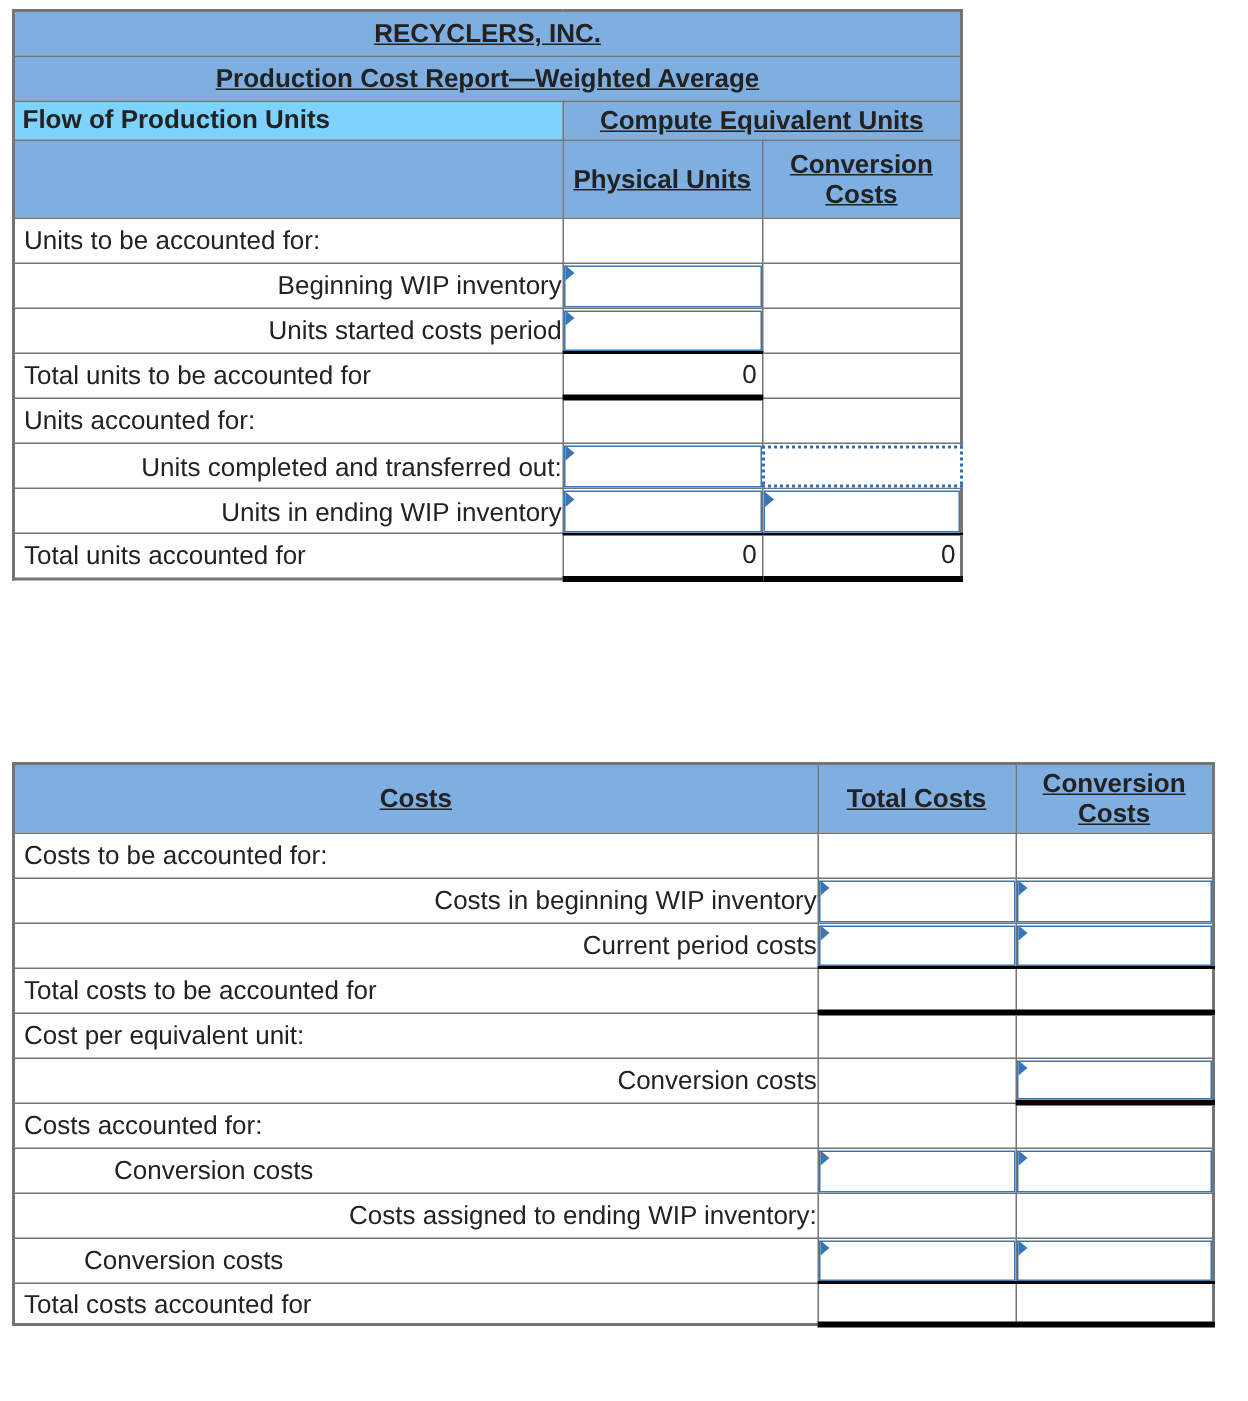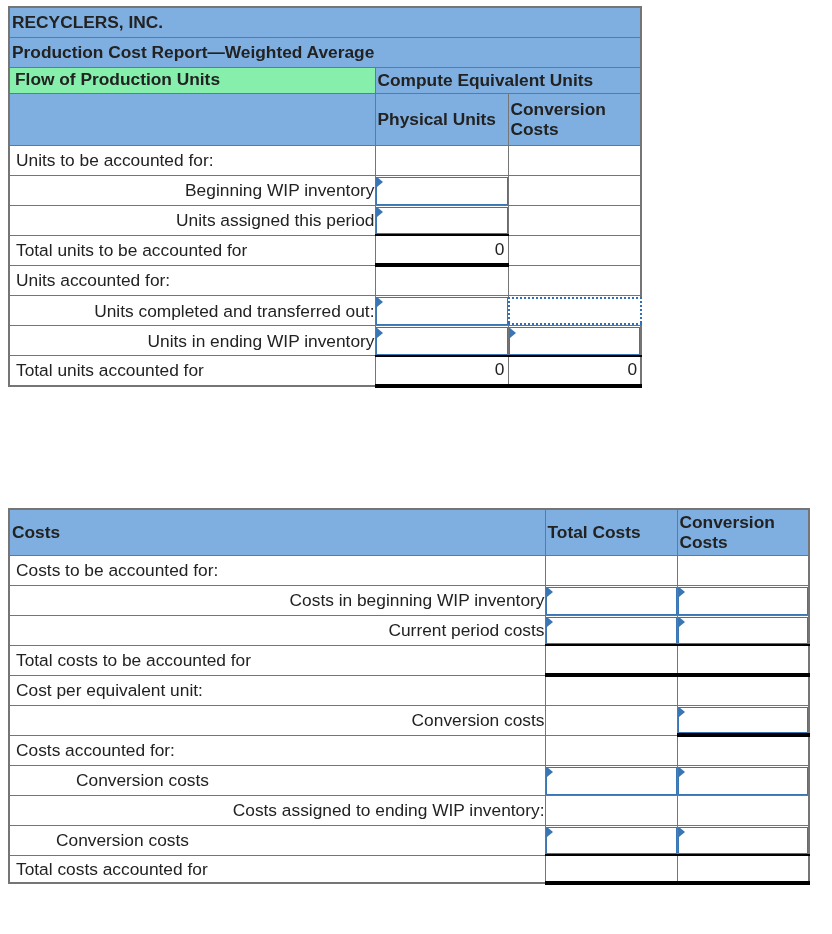--- a/index.html
+++ b/index.html
@@ -10,23 +10,23 @@
   .sheet{position:relative;width:832px;height:934px;}
 
   table.grid{border-collapse:collapse;table-layout:fixed;position:absolute;}
   table.grid{background:#fff;border:2px solid #757575;}
   table.grid td{border:1px solid #757575;padding:2px 0 0 6px;vertical-align:middle;
                 font-size:13pt;line-height:1.15;}
   table.grid tr{height:30.1px;}
   table.t2fix tr{height:30px;}
   table.t2fix tr:last-child{height:28px;}
 
-  table.grid td.hdr{background:#7FAFE0;font-weight:bold;text-align:left;font-size:13pt;padding:0 2px;line-height:20px;}
+  table.grid td.hdr{background:#7FAFE0;font-weight:bold;text-align:center;font-size:13pt;padding:0 2px;line-height:20px;text-decoration:underline;}
   table.grid td.hdr.sub{padding:0 2px;line-height:20px;}
-  table.grid td.hdr-l{background:#86efac;font-weight:bold;text-align:left;font-size:13pt;padding:0 0 0 5px;}
+  table.grid td.hdr-l{background:#7dd3fc;font-weight:bold;text-align:left;font-size:13pt;padding:0 0 0 5px;}
   table.grid td.blank{background:#7FAFE0;padding:0;}
 
   table.grid td.ind1{padding-left:26px;text-align:right;}
   table.grid td.ind2{padding-left:46px;}
   table.grid td.ind3{padding-left:66px;}
 
   table.grid td.num{text-align:right;padding:0 3px 0 0;}
 
   
   table.grid td.tb-thin{border-top:2px solid #000;}
@@ -82,21 +82,21 @@
     <tr>
       <td class="ind1">Beginning WIP inventory</td>
       <td class="cellbox">
             <span class="ans">
               <span class="mark"></span>
             </span>
           </td>
       <td></td>
     </tr>
     <tr>
-      <td class="ind1">Units assigned this period</td>
+      <td class="ind1">Units started costs period</td>
       <td class="cellbox">
             <span class="ans">
               <span class="mark"></span>
             </span>
           </td>
       <td></td>
     </tr>
     <tr>
       <td>Total units to be accounted for</td>
       <td class="num tb-thin bb-thick">0</td>

